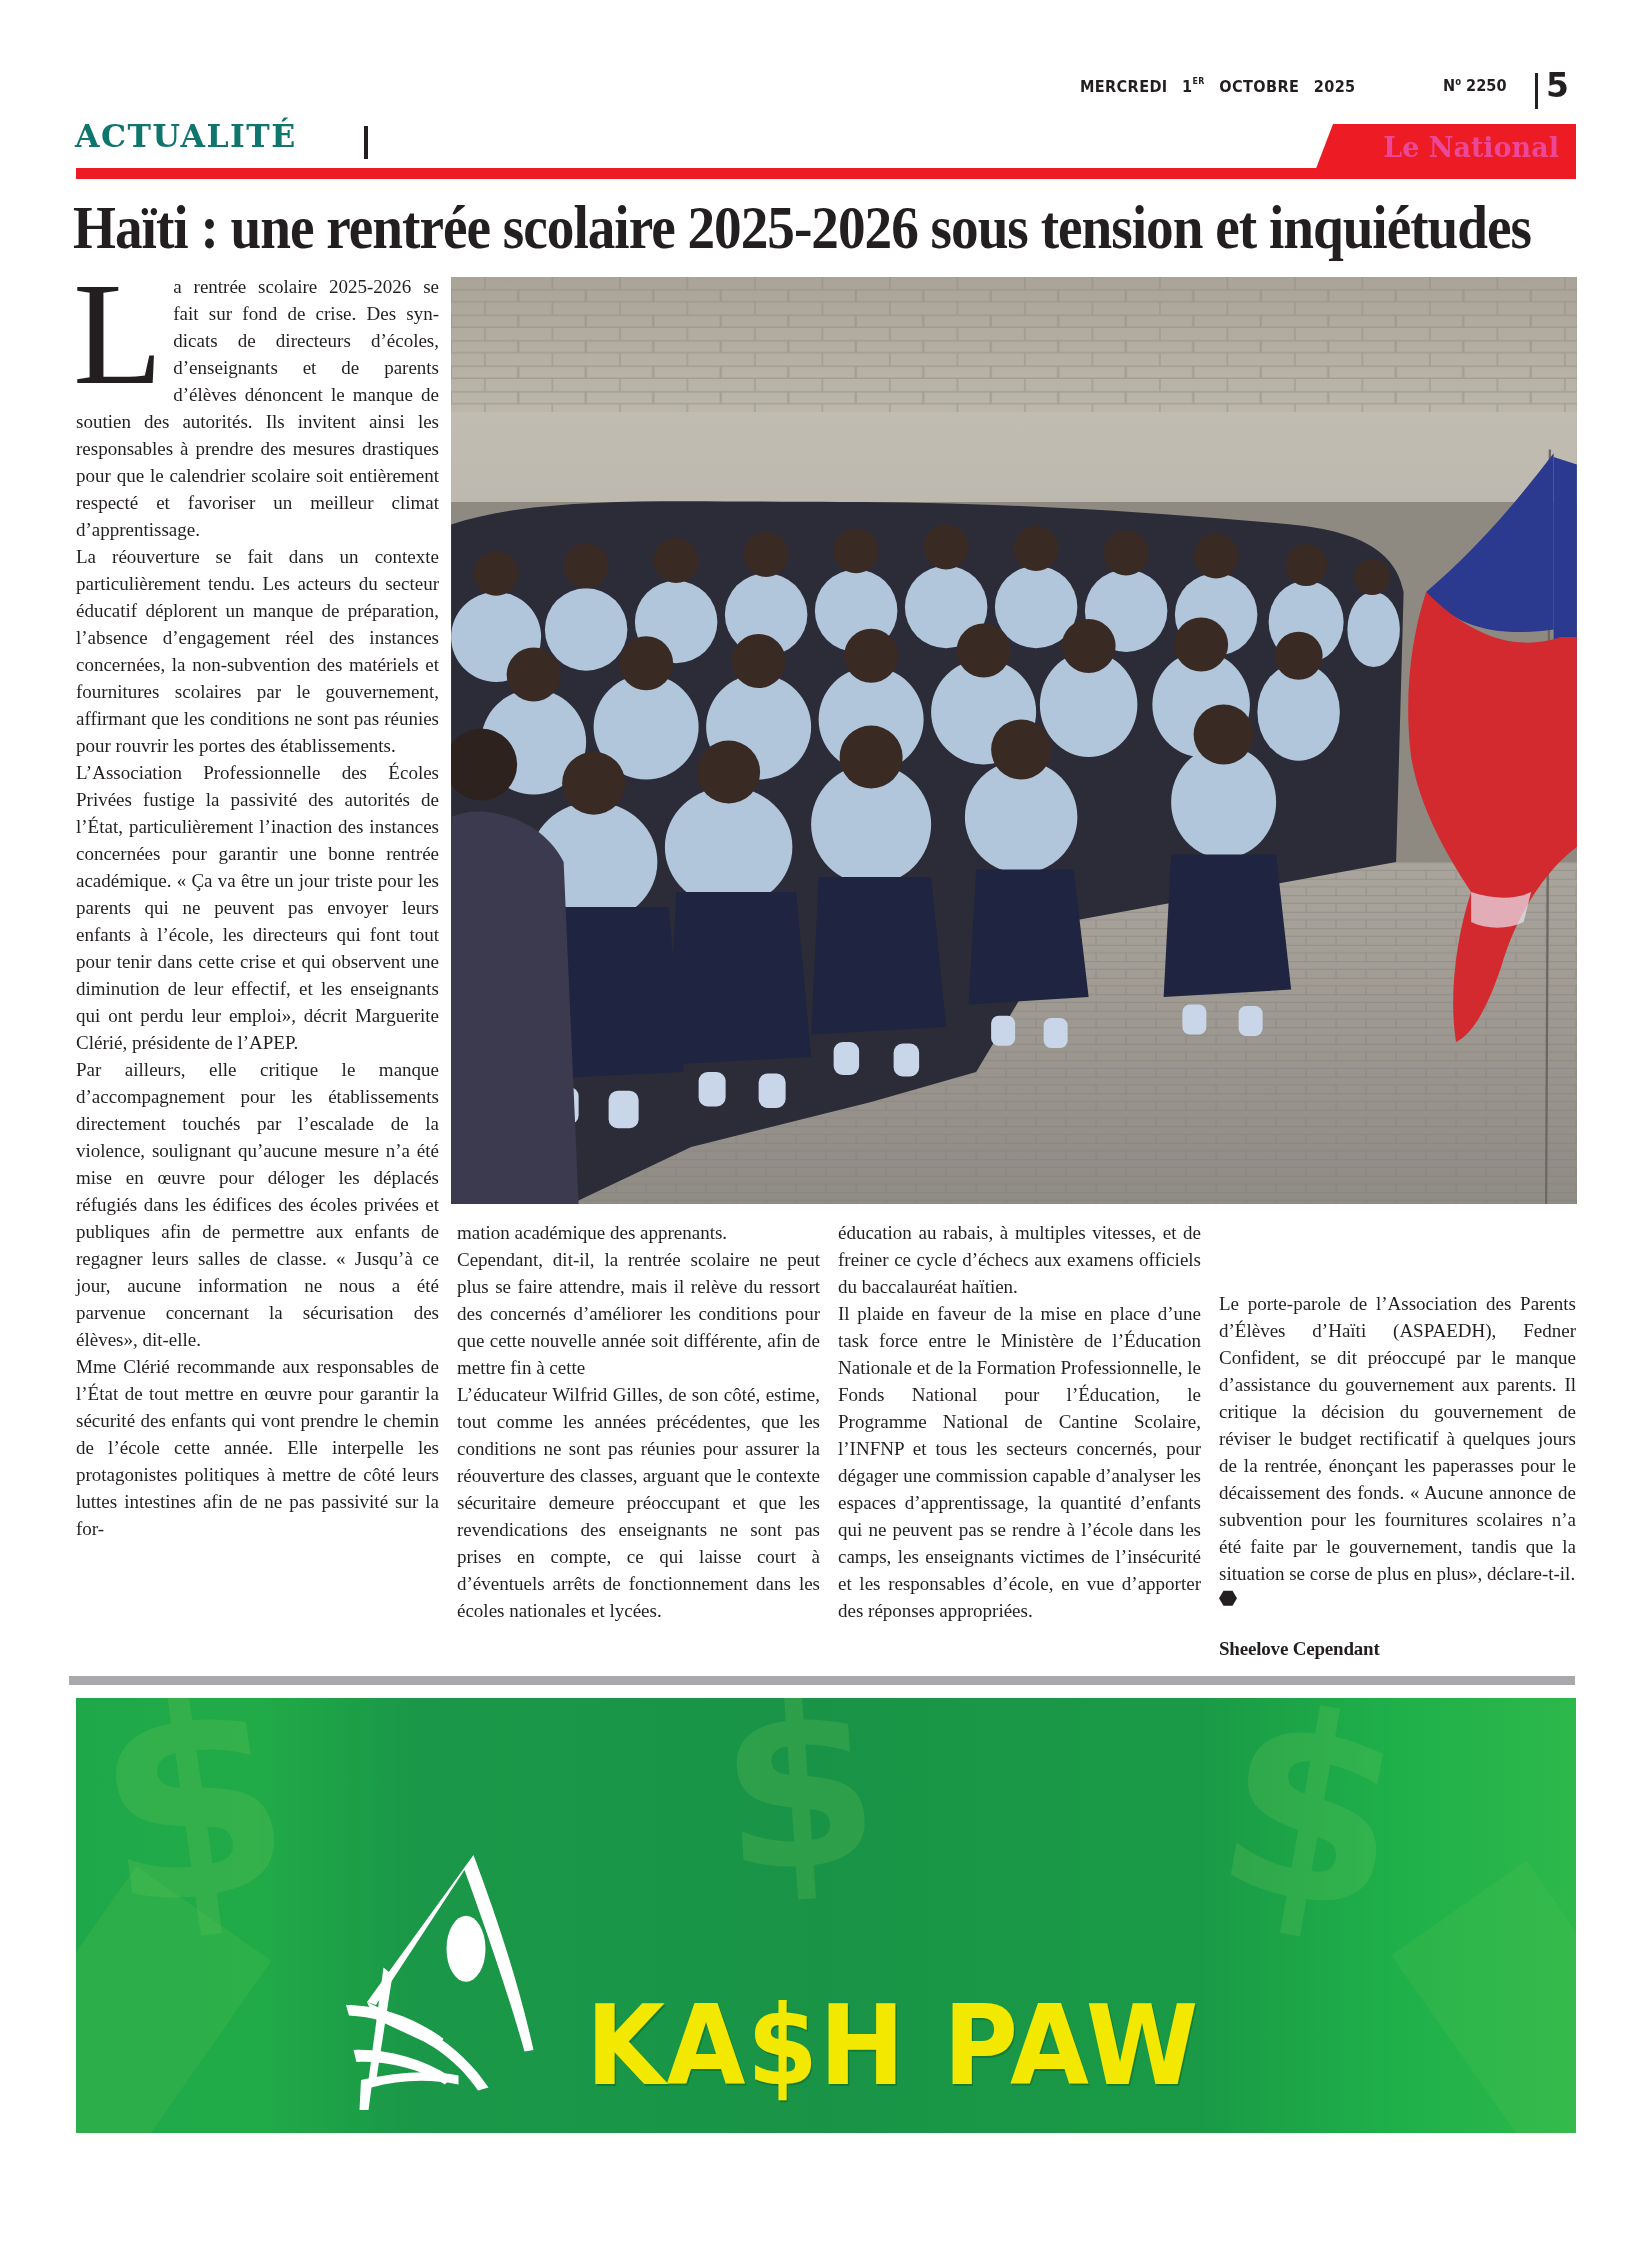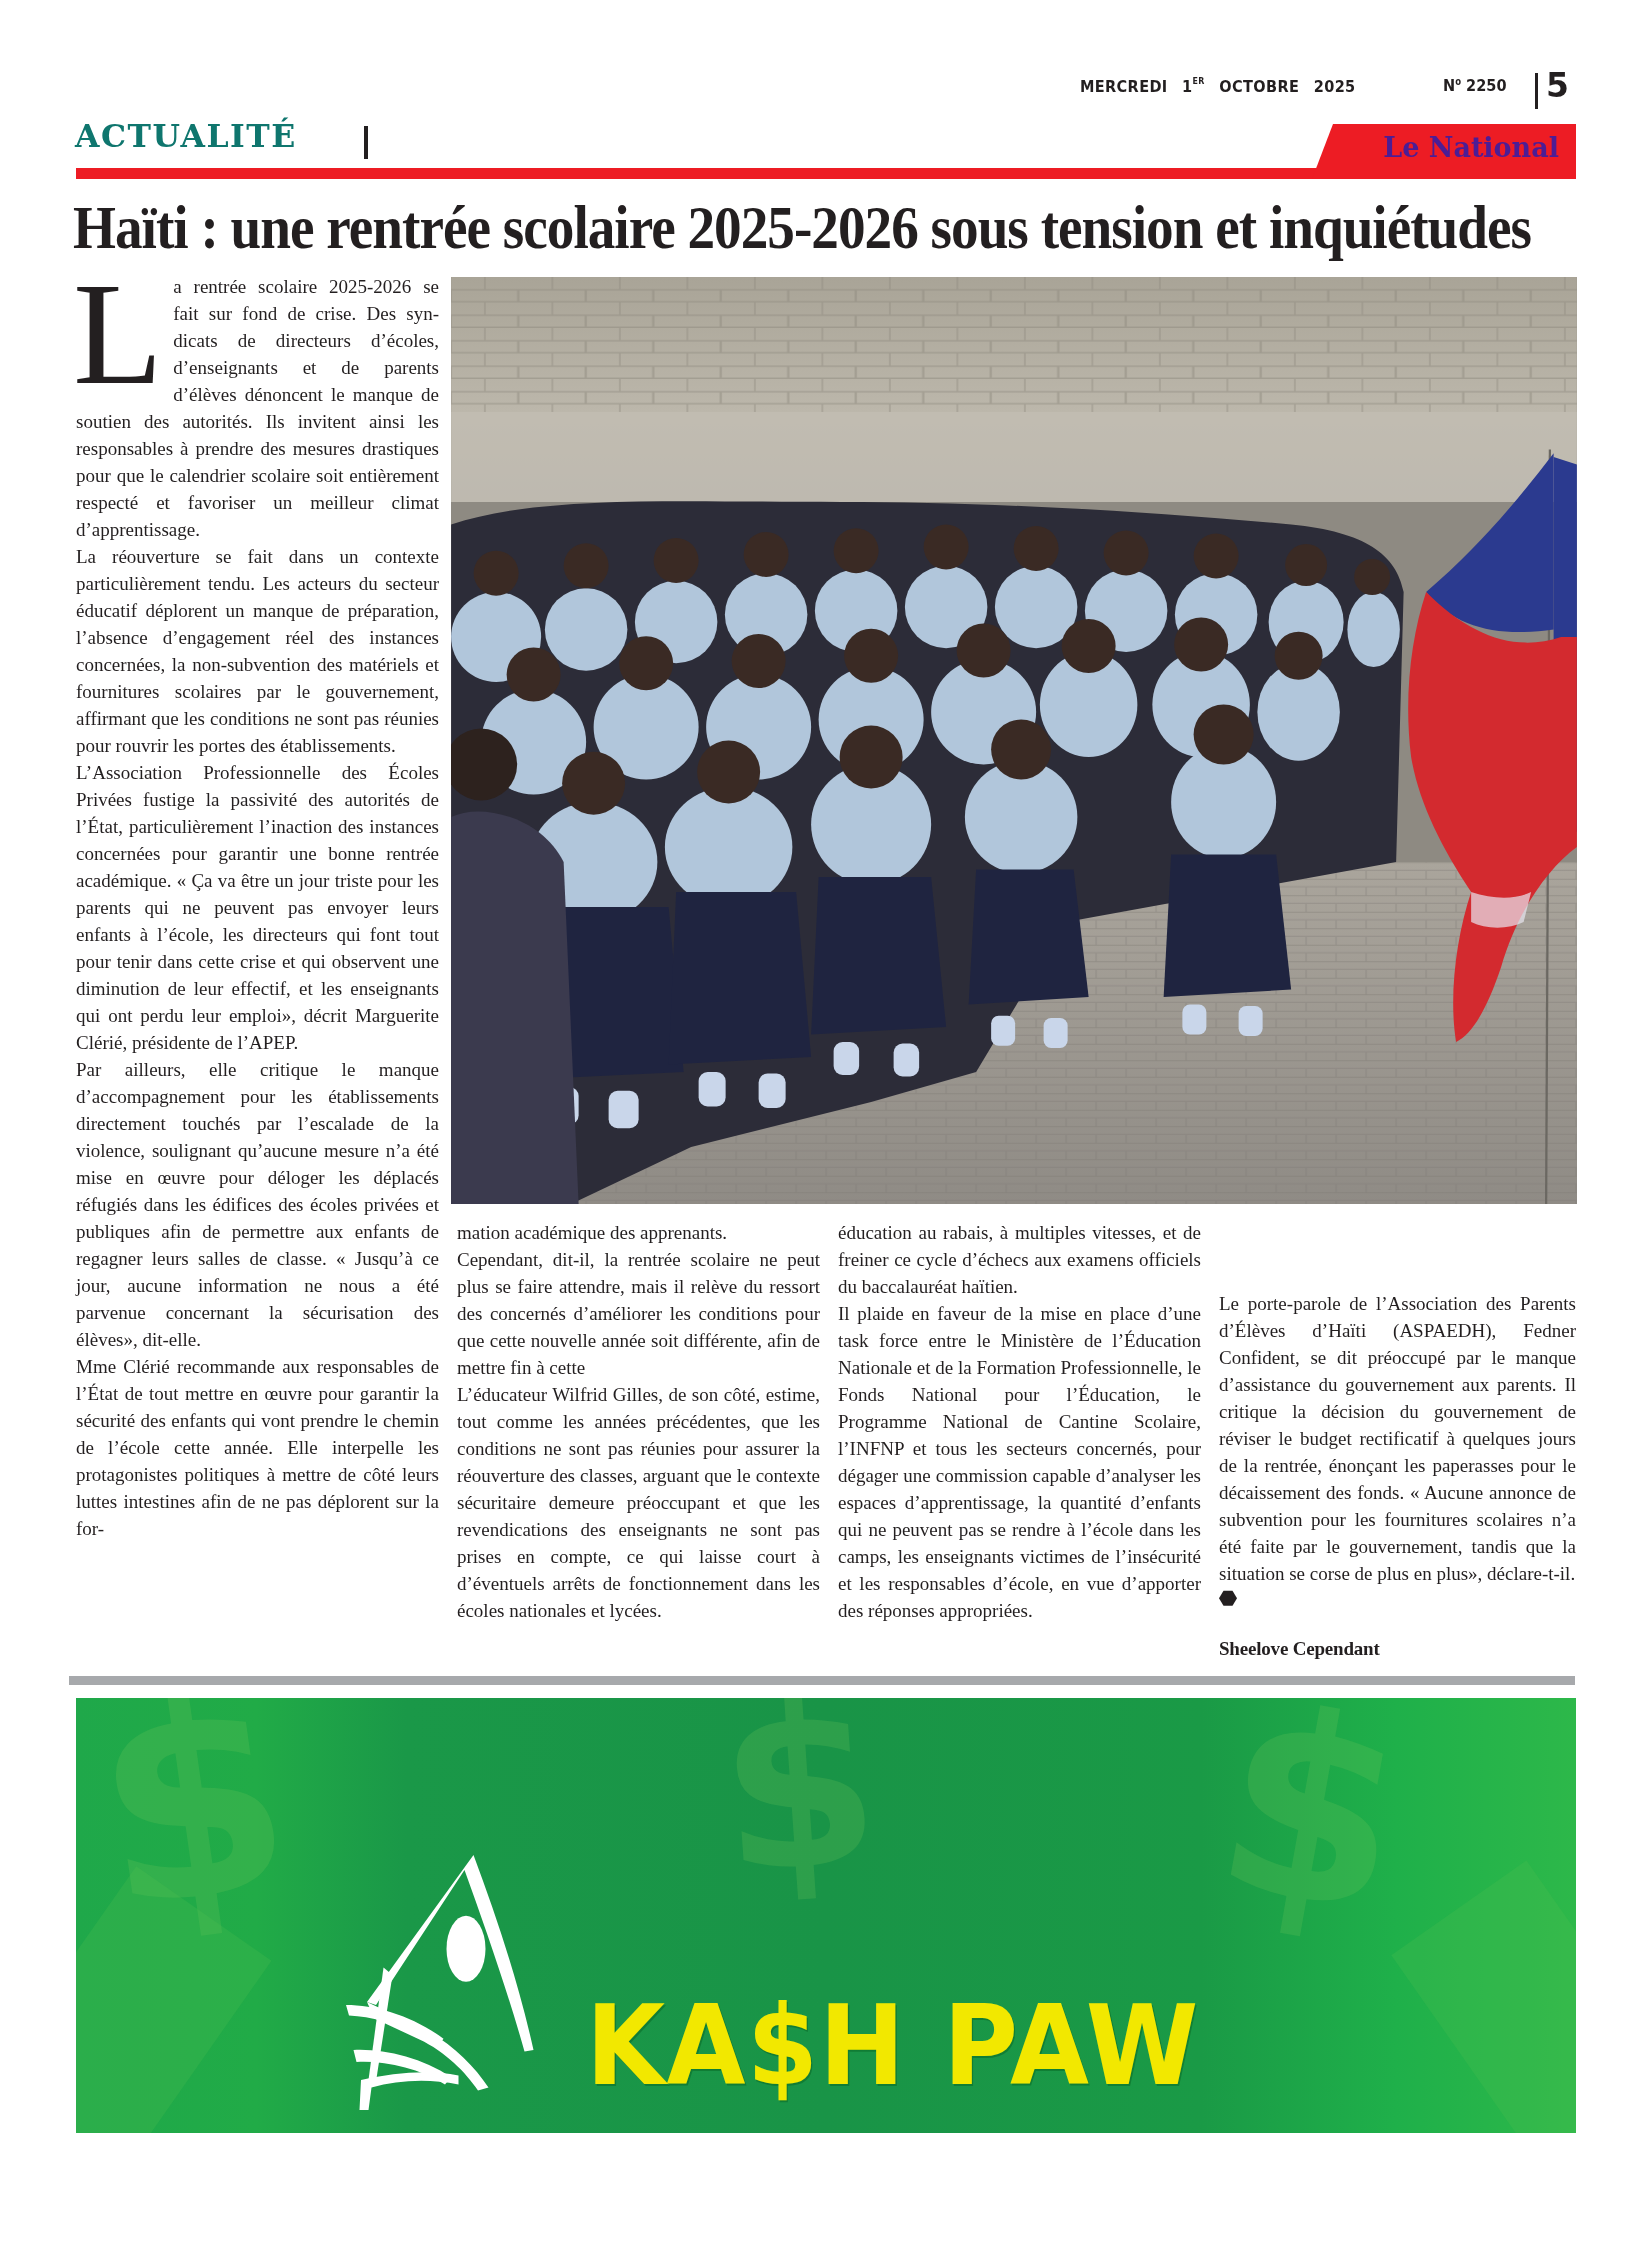--- a/index.html
+++ b/index.html
@@ -34,21 +34,21 @@
     .section-bar { position: absolute; top: 126px; left: 364px; width: 3.7px; height: 33px; background: #231f20; }
 
     .red-rule { position: absolute; top: 168px; left: 76px; width: 1500px; height: 11.2px; background: #ed1c24; }
     .brand-tab {
       position: absolute; top: 124px; left: 1312px; width: 264px; height: 55px;
       background: #ed1c24;
       clip-path: polygon(21px 0, 100% 0, 100% 100%, 0 100%);
     }
     .brand-name {
       position: absolute; top: 132px; left: 1342px; width: 217px; text-align: right;
-      font-family: "DejaVu Serif", serif; font-weight: bold; font-size: 27px; color: #4c1d95;
+      font-family: "DejaVu Serif", serif; font-weight: bold; font-size: 27px; color: #ec4899;
       white-space: nowrap;
     }
 
     
     .headline {
       position: absolute; top: 187px; left: 73px; width: 1507px; height: 82px;
       font-family: "Liberation Serif", serif; font-weight: bold; font-size: 61px;
       line-height: 82px; color: #231f20; white-space: nowrap;
       transform: scaleX(0.905); transform-origin: left center; letter-spacing: -1.1px;
     }
@@ -121,21 +121,21 @@
 <div class="brand-tab"></div>
 <div class="brand-name">Le National</div>
 
 <h1 class="headline" style="margin:0;">Haïti : une rentrée scolaire 2025-2026 sous tension et inquiétudes</h1>
 
 <div class="col col1">
   <p><span class="dropcap">L</span><span>a rentrée scolaire 2025-2026 se fait sur fond de crise. Des syn­dicats de directeurs d’écoles, d’enseignants et de parents d’élèves dénoncent le manque de soutien des autorités. Ils invitent ainsi les respon­sables à prendre des mesures drastiques pour que le calendrier scolaire soit en­tièrement respecté et favoriser un meil­leur climat d’apprentissage.</span></p>
   <p>La réouverture se fait dans un contexte particulièrement tendu. Les acteurs du secteur éducatif déplorent un manque de préparation, l’absence d’engagement réel des instances concernées, la non-subven­tion des matériels et fournitures scolaires par le gouvernement, affirmant que les conditions ne sont pas réunies pour rou­vrir les portes des établissements.</p>
   <p>L’Association Professionnelle des Écoles Privées fustige la passivité des autorités de l’État, particulièrement l’inaction des instances concernées pour garantir une bonne rentrée académique. « Ça va être un jour triste pour les parents qui ne peu­vent pas envoyer leurs enfants à l’école, les directeurs qui font tout pour tenir dans cette crise et qui observent une diminu­tion de leur effectif, et les enseignants qui ont perdu leur emploi», décrit Marguerite Clérié, présidente de l’APEP.</p>
   <p>Par ailleurs, elle critique le manque d’accompagnement pour les établisse­ments directement touchés par l’escalade de la violence, soulignant qu’aucune mesure n’a été mise en œuvre pour délo­ger les déplacés réfugiés dans les édifices des écoles privées et publiques afin de permettre aux enfants de regagner leurs salles de classe. « Jusqu’à ce jour, aucune information ne nous a été parvenue con­cernant la sécurisation des élèves», dit-elle.</p>
-  <p>Mme Clérié recommande aux respon­sables de l’État de tout mettre en œuvre pour garantir la sécurité des enfants qui vont prendre le chemin de l’école cette année. Elle interpelle les protagonistes politiques à mettre de côté leurs luttes in­testines afin de ne pas déplorent sur la for-</p>
+  <p>Mme Clérié recommande aux respon­sables de l’État de tout mettre en œuvre pour garantir la sécurité des enfants qui vont prendre le chemin de l’école cette année. Elle interpelle les protagonistes politiques à mettre de côté leurs luttes in­testines afin de ne pas passivité sur la for-</p>
 </div>
 
 <div class="photo">
   <svg width="1126" height="927" viewBox="0 0 1501 1236">
     <defs>
       <linearGradient id="wallG" x1="0" y1="0" x2="0" y2="1">
         <stop offset="0" stop-color="#a9a497"></stop>
         <stop offset="0.6" stop-color="#bcb7ab"></stop>
         <stop offset="1" stop-color="#b3afa6"></stop>
       </linearGradient>

